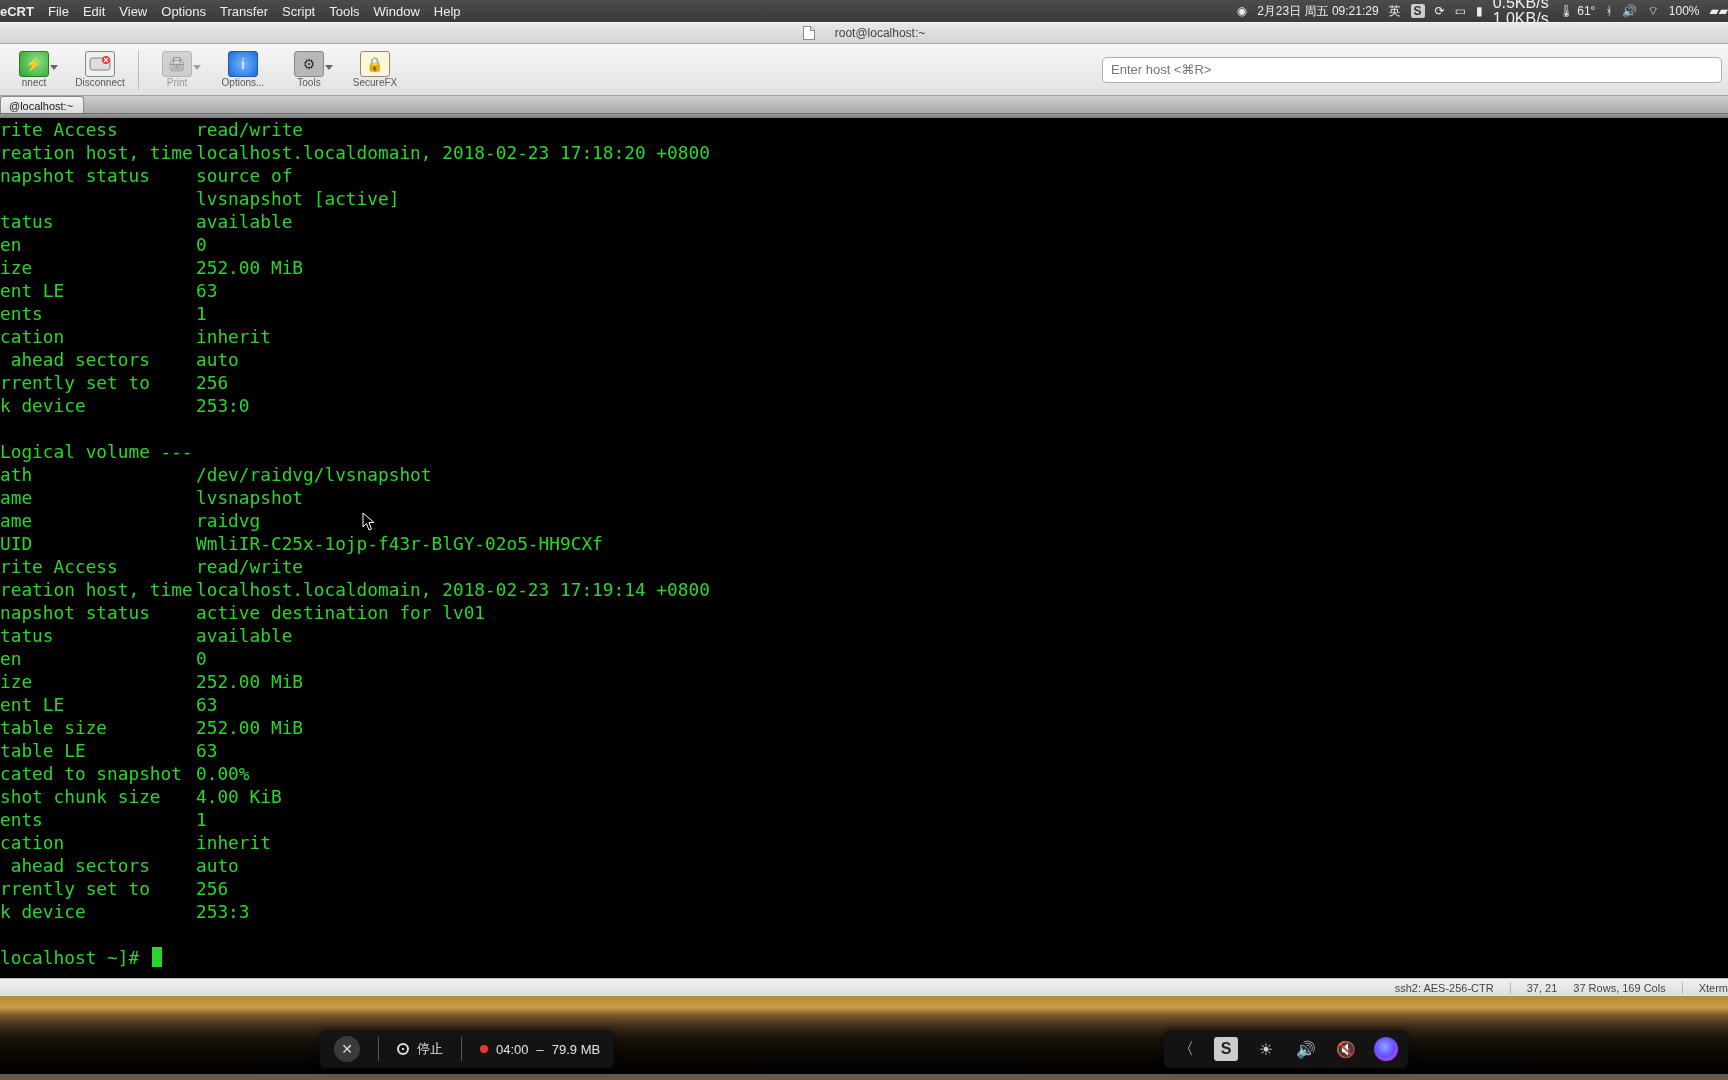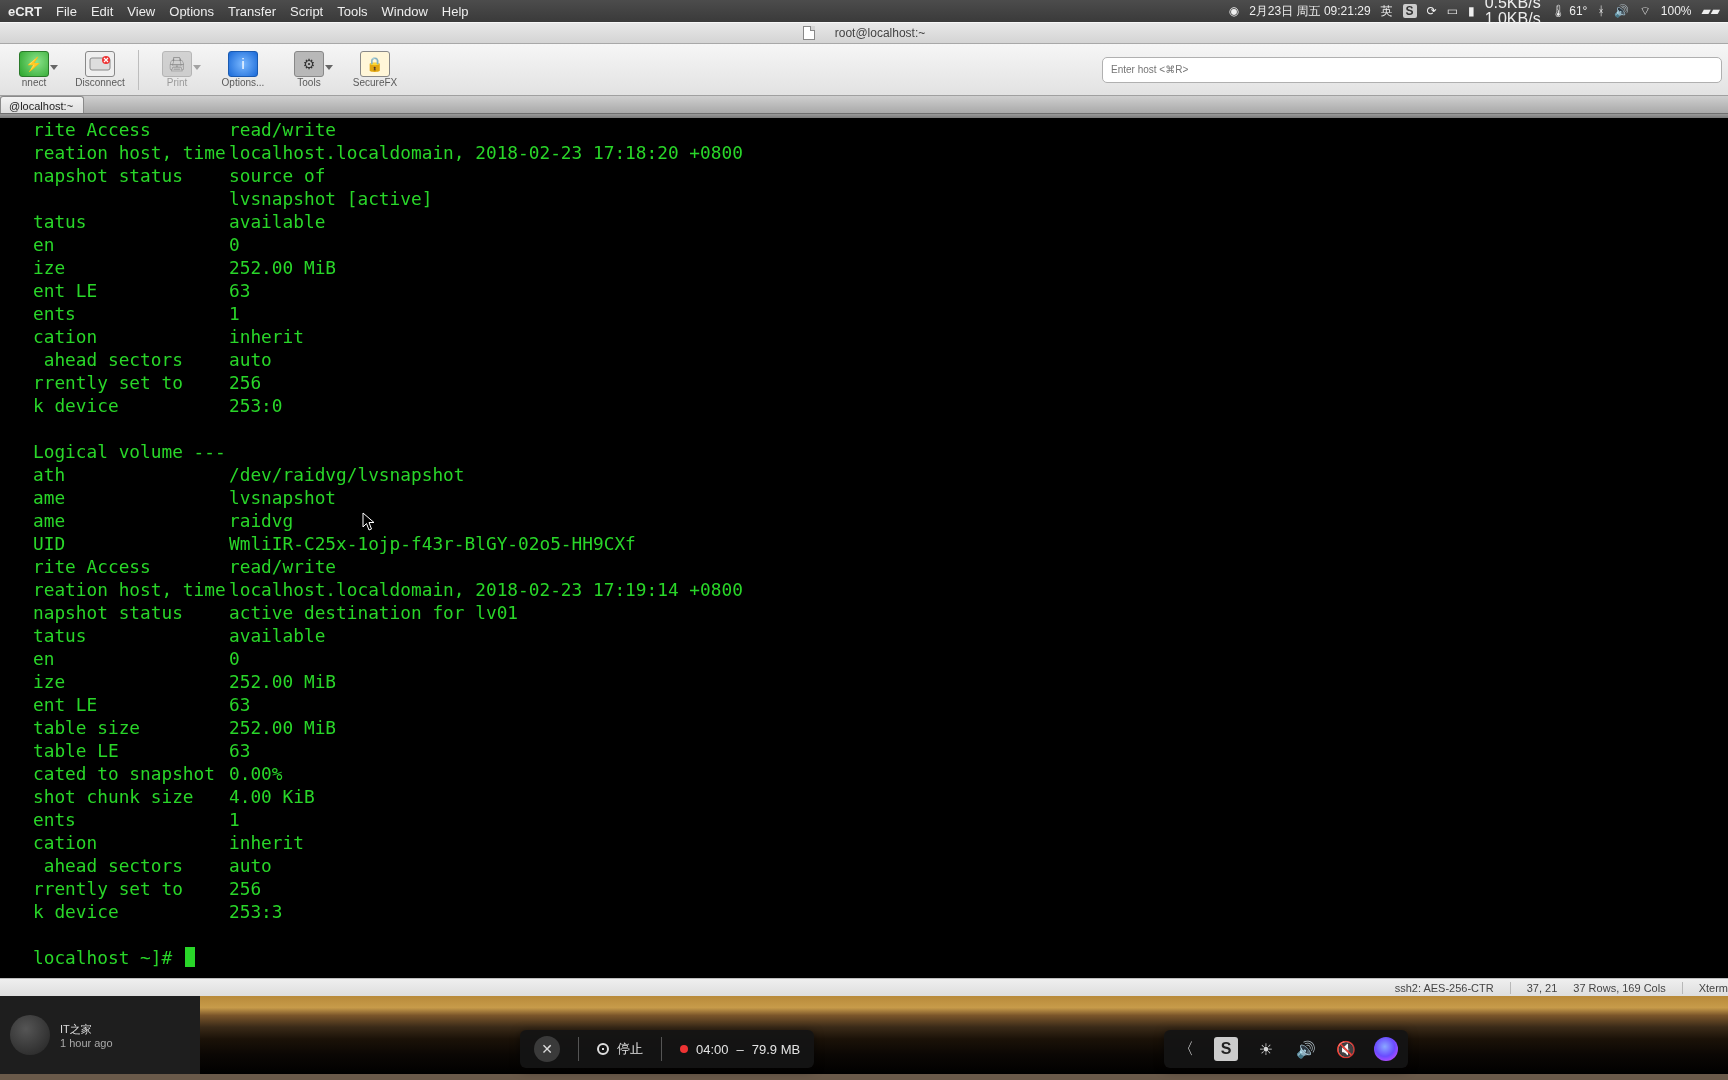--- a/index.html
+++ b/index.html
@@ -7,21 +7,21 @@
   body { background: #6a5a4a; }
 
   
   .mac-menubar {
     height: 22px;
     background: linear-gradient(#4c4c4c,#3a3a3a);
     color: #eee;
     display: flex;
     align-items: center;
     font-size: 13px;
-    padding: 0 8px;
+    padding: 0 0;
     justify-content: space-between;
   }
   .mac-menubar .left { display: flex; gap: 14px; align-items: center; }
   .mac-menubar .left span { cursor: default; }
   .mac-menubar .left .app-name { font-weight: 600; }
   .mac-menubar .right { display: flex; gap: 10px; align-items: center; font-size: 12px; }
   .mac-menubar .right .sm { font-size: 16px; line-height: 1; text-align: right; }
 
   
   .win-title {
@@ -64,21 +64,21 @@
   .tb-icon.disconnect { background: #efefef; }
   .tb-item .drop { position: absolute; right: 4px; top: 14px; width: 0; height: 0; border-left: 4px solid transparent; border-right: 4px solid transparent; border-top: 5px solid #666; }
   .tb-divider { width: 1px; height: 40px; background: #bdbdbd; }
   .toolbar .spacer { flex: 1; }
   .host-search {
     width: 620px; height: 24px;
     border: 1px solid #b0b0b0;
     border-radius: 5px;
     background: #fff;
     padding: 12px 8px;
-    font-size: 10px;
+    font-size: 13px;
   }
 
   
   .tabstrip {
     height: 18px;
     background: linear-gradient(#cfcfcf,#a9a9a9);
     border-bottom: 1px solid #6f6f6f;
     display: flex; align-items: flex-end;
     font-size: 11px;
   }
@@ -102,21 +102,21 @@
     background: #000;
     color: #29d629;
     font-family: "Menlo", "Monaco", monospace;
     font-size: 17.8px;
     line-height: 23px;
     height: 860px;
     padding: 0 0 0 0;
     white-space: pre;
     overflow: hidden;
   }
-  .terminal .line { height: 23px; padding-left: 33px; }
+  .terminal .line { height: 23px; }
   .terminal .label { display: inline-block; width: 196px; }
   .cursor {
     display: inline-block;
     width: 10px; height: 20px;
     background: #29d629;
     vertical-align: -3px;
     margin-left: 2px;
   }
   .mouse-cursor {
     position: absolute;
@@ -298,27 +298,20 @@
 <div class="statusbar">
   <span>ssh2: AES-256-CTR</span>
   <span class="vsep"></span>
   <span>37, 21</span>
   <span>37 Rows, 169 Cols</span>
   <span class="vsep"></span>
   <span>Xterm</span>
 </div>
 
 <div class="desktop-strip">
-  <div class="yt-panel">
-    <div class="thumb"></div>
-    <div>
-      <div style="color:#ddd;">IT之家</div>
-      <div>1 hour ago</div>
-    </div>
-  </div>
   <div class="wallpaper">
 
     <div class="recorder">
       <div class="btn">
         <span>✕</span>
       </div>
       <div class="vsep"></div>
       <div class="stop-group">
         <span class="stop-icon"></span>
         <span>停止</span>

